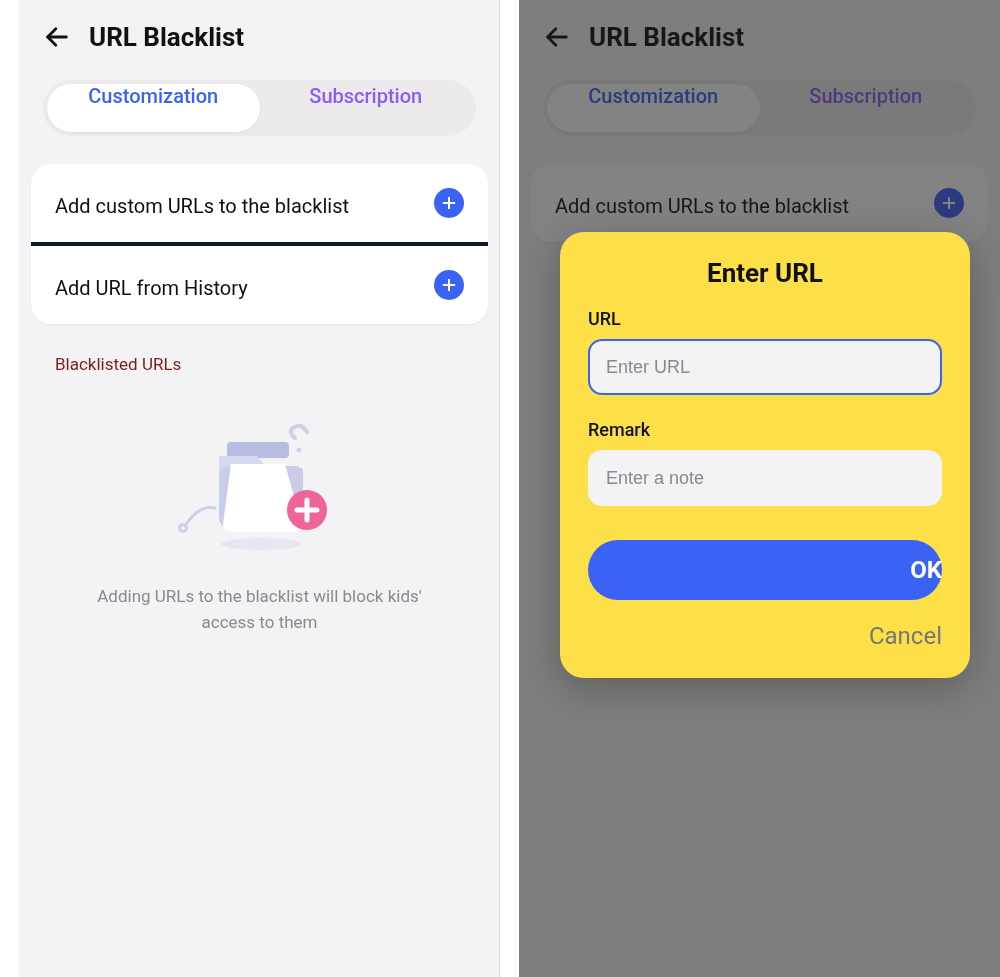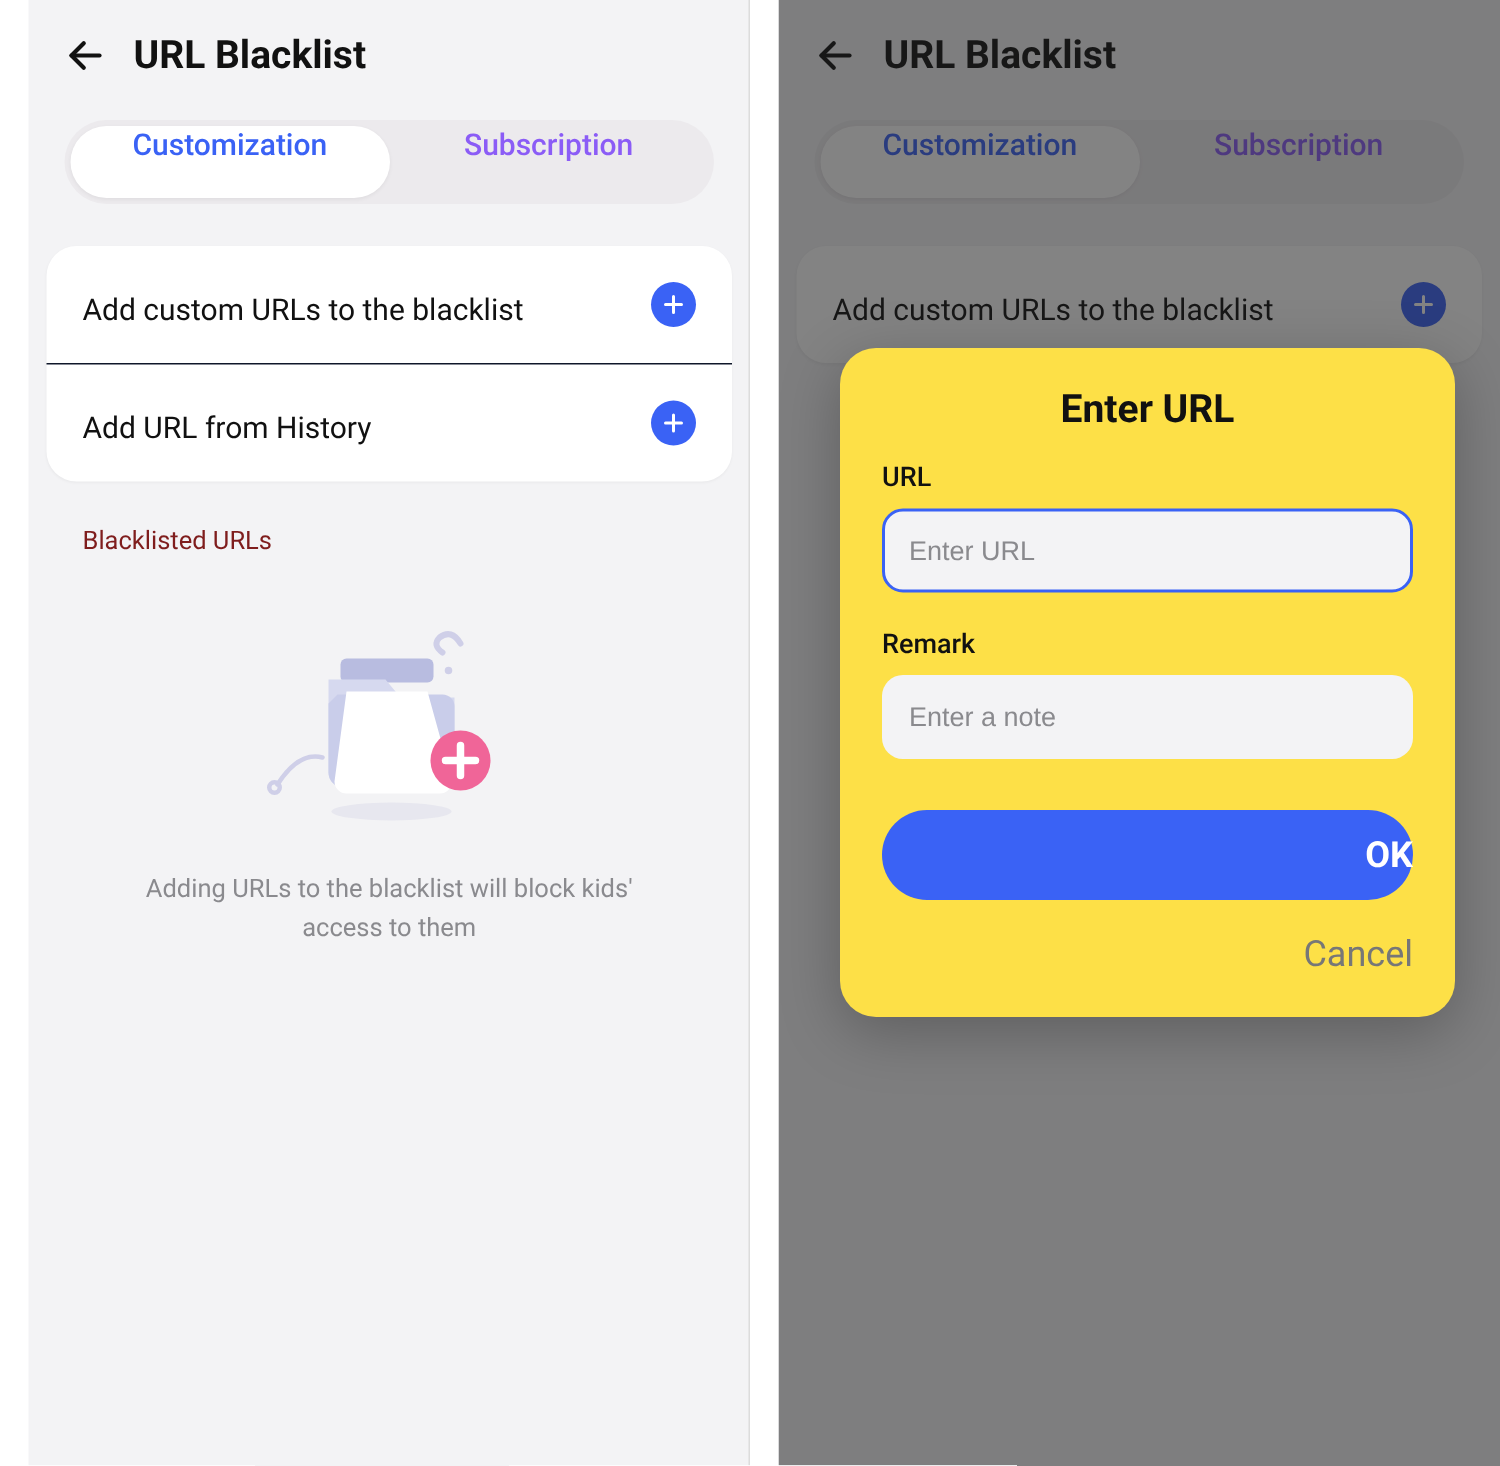--- a/index.html
+++ b/index.html
@@ -10,21 +10,21 @@
   .header { display:flex; align-items:center; gap:18px; padding: 22px 24px 10px 24px; }
   .back-arrow svg { width:28px; height:28px; display:block; }
   .title { font-size:26px; font-weight:700; color:#111; }
   .divider-vert { position:absolute; top:0; right:-1px; width:2px; height:100%; background:#dcdcdc; z-index:5;}
   .segmented { margin: 18px 24px 0 24px; background:#eceaed; border-radius:30px; height:56px; display:flex; padding:4px; }
   .seg-btn { flex:1; border-radius:26px; display:flex; align-items:flex-start; justify-content:center; font-size:20px; font-weight:500; cursor:pointer; }
   .seg-btn.active { background:#ffffff; color:#3a62f5; box-shadow:0 1px 3px rgba(0,0,0,0.06); }
   .seg-btn.inactive { color:#8b5cf6; }
   .card { margin: 28px 12px 0 12px; background:#fff; border-radius:20px; box-shadow:0 1px 2px rgba(0,0,0,0.04); }
   .card-row { display:flex; align-items:flex-end; justify-content:space-between; padding:24px 24px; }
-  .card-row + .card-row { border-top:1px solid #0f172a; }
+  .card-row + .card-row { border-top:4px solid #0f172a; }
   .row-label { font-size:20px; color:#111; }
   .plus-btn { width:30px; height:30px; border-radius:50%; background:#3a62f5; display:flex; align-items:center; justify-content:center; color:#fff; font-size:20px; font-weight:700; cursor:pointer;}
   .plus-btn svg { width:16px; height:16px; display:block; }
   .section-title { margin: 30px 36px 0 36px; font-size:17px; color:#7f1d1d; }
   .empty-state { margin-top:42px; text-align:center; padding:0 32px;}
   .empty-illus { display:flex; justify-content:center; margin-bottom:28px; }
   .empty-text { font-size:17px; color:#8a8a8e; line-height:1.5; padding:0 20px;}
   
   .overlay { position:absolute; inset:0; background:rgba(30,30,30,0.55); }
   .dialog { position:absolute; left:41px; right:30px; top:232px; background:#fde047; border-radius:24px; padding:26px 28px 22px 28px; box-shadow:0 10px 40px rgba(0,0,0,0.25);}

